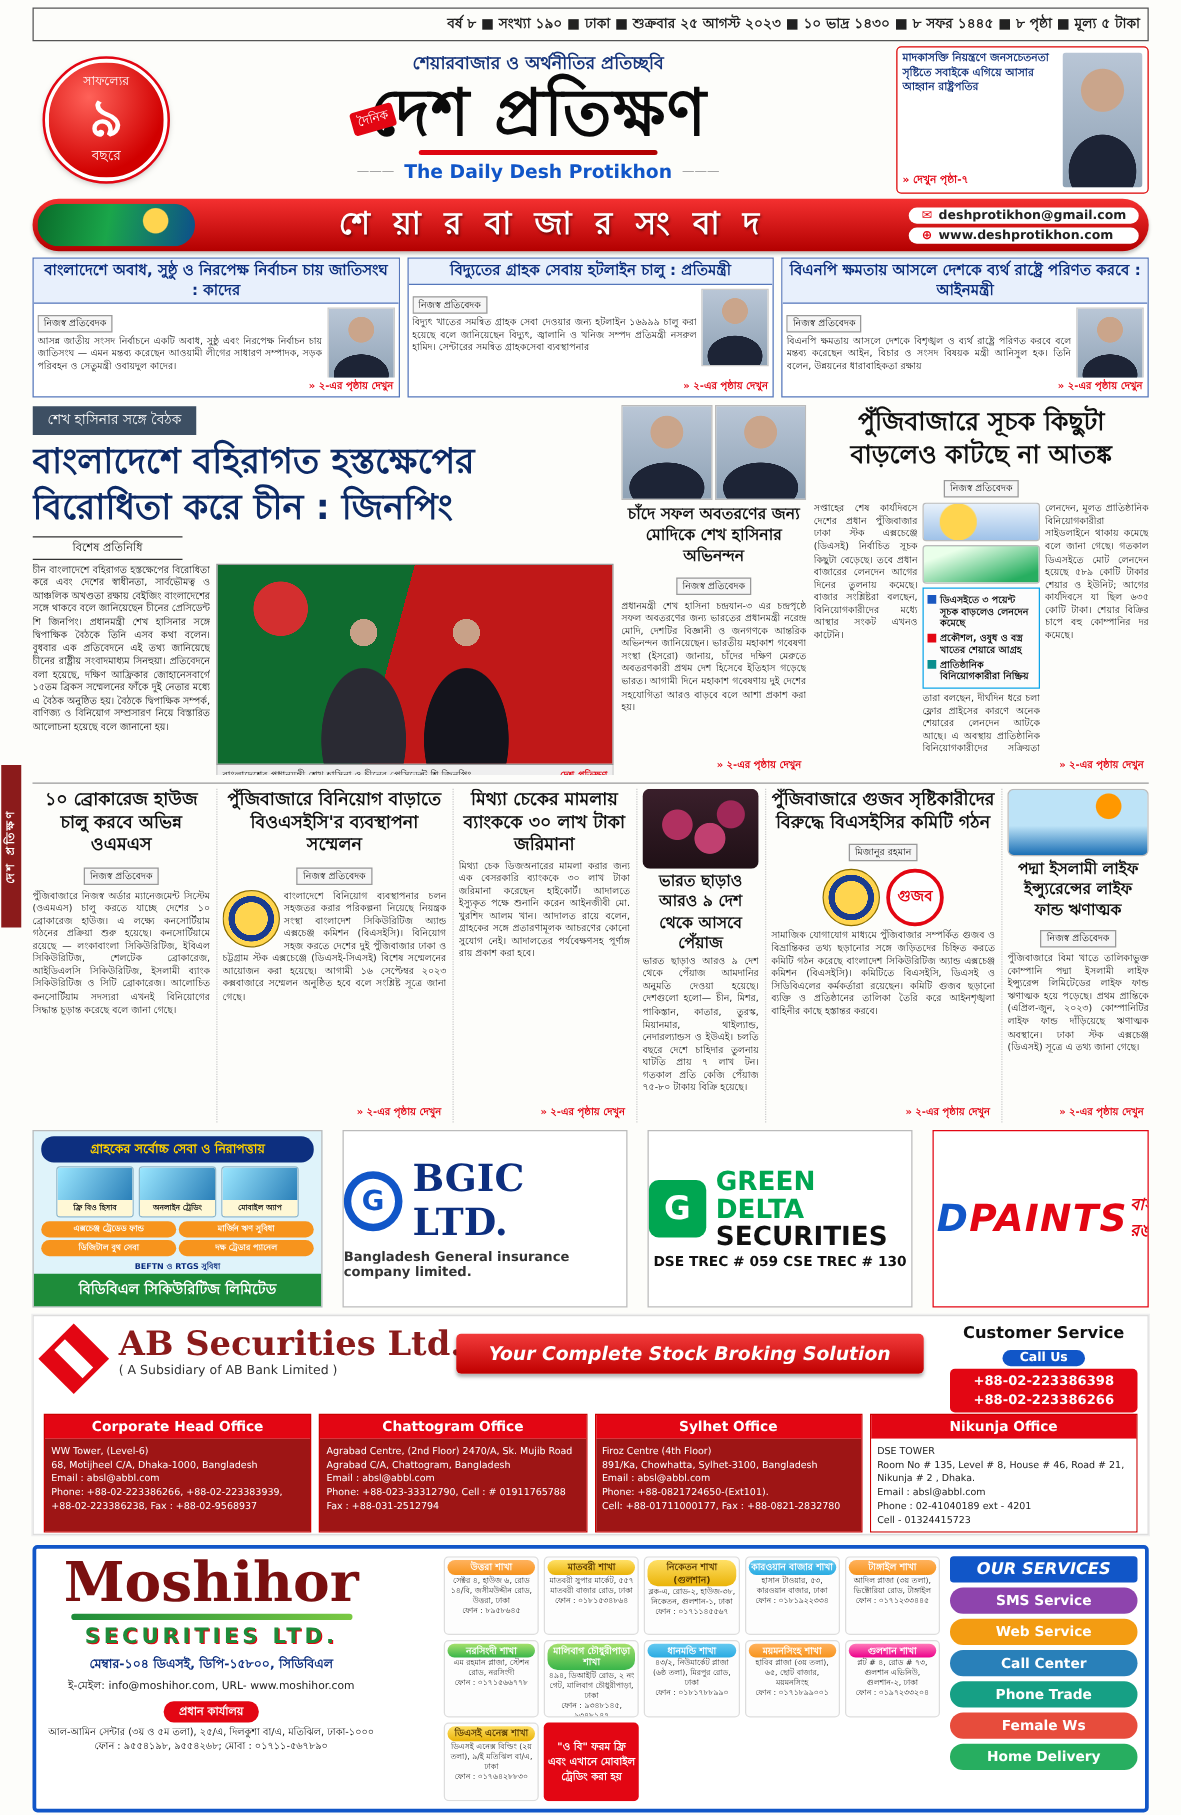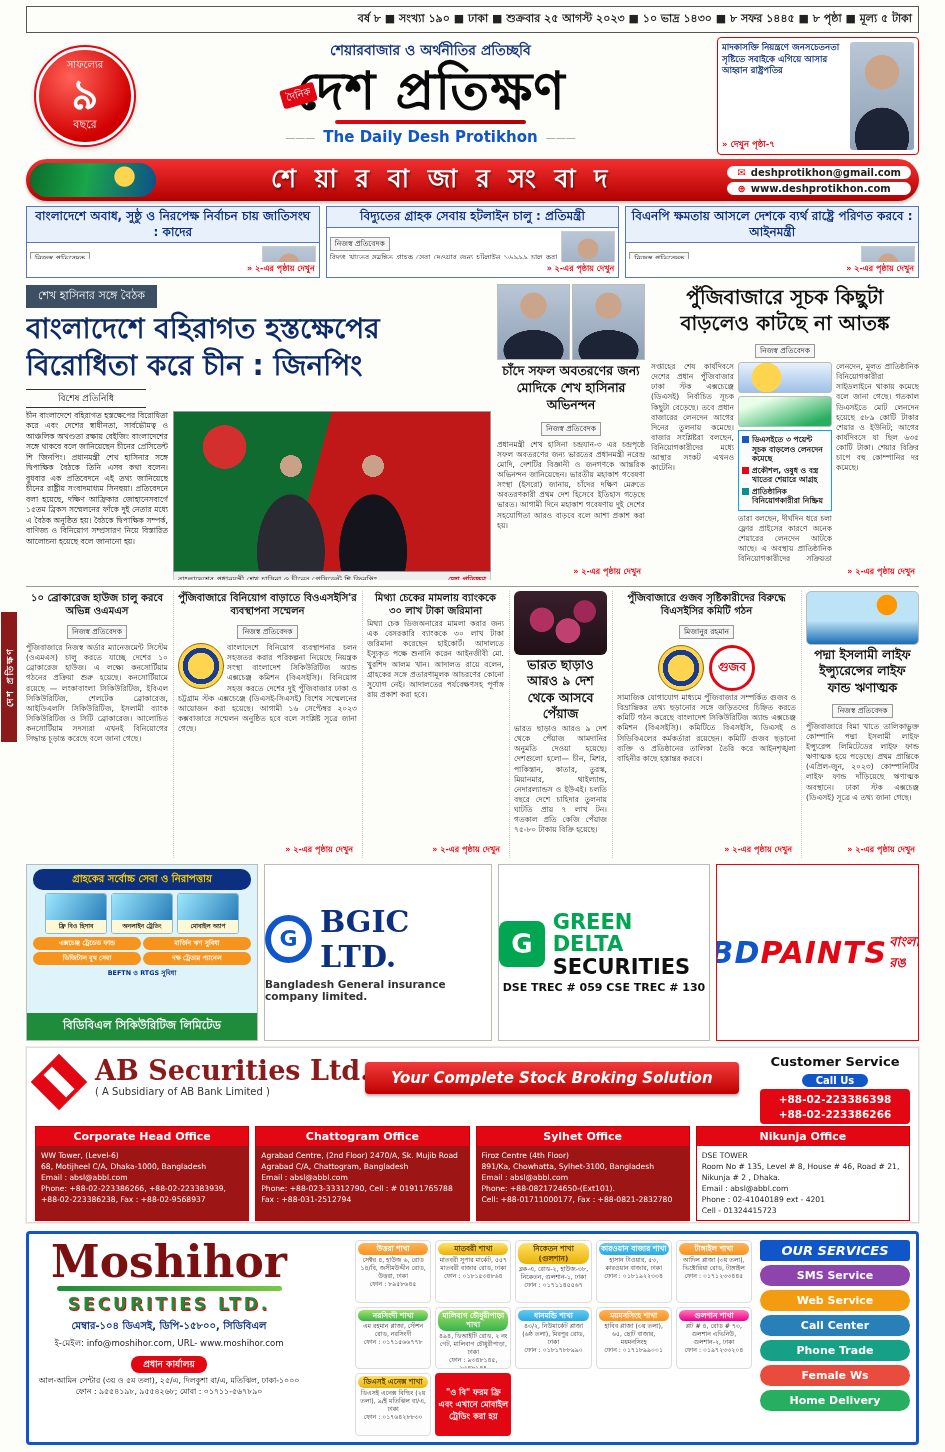--- a/index.html
+++ b/index.html
@@ -48,21 +48,21 @@
       background:radial-gradient(circle at 75% 40%, #ffd54f 0 10%, transparent 11%),
                  linear-gradient(100deg,#0a6b2a,#1aa64a 45%,#0d4f8b); }
   .banner-title { flex:1; text-align:center; color:#fff; font-size:25px; font-weight:bold; letter-spacing:5px;
                   text-shadow:1px 2px 2px rgba(0,0,0,.45); }
   .banner-contacts { display:flex; flex-direction:column; gap:3px; }
   .contact-pill { background:#fff; border-radius:10px; font-size:10px; padding:1px 10px; color:#222;
                   display:flex; align-items:center; gap:5px; font-weight:bold; }
   .contact-pill .ic { color:#e30613; font-size:10px; }
 
   
-  .top-strip { display:grid; grid-template-columns:1fr 1fr 1fr; gap:6px; margin-bottom:6px; height:72px; }
+  .top-strip { display:grid; grid-template-columns:1fr 1fr 1fr; gap:6px; margin-bottom:6px; height:112px; }
   .tstory { border:1px solid #5577bb; display:flex; flex-direction:column; background:#fff; overflow:hidden; }
   .tstory-head { background:#e8f0fc; color:#0d2f7f; font-weight:bold; font-size:12px; text-align:center;
                  padding:2px 4px; border-bottom:1px solid #5577bb; line-height:1.3; }
   .tstory-body { display:flex; gap:4px; padding:3px; flex:1; overflow:hidden; }
   .tstory-textwrap { flex:1; overflow:hidden; }
   .byline-pill { display:inline-block; border:1px solid #999; font-size:7.5px; padding:0 4px; margin-bottom:2px; background:#f6f6f6; }
   .small-text { font-size:7.5px; text-align:justify; line-height:1.35; color:#222; }
   .tstory-photo { width:54px; height:62px; flex:none; border:1px solid #ccc; }
   .more-link { color:#e30613; font-size:8px; font-weight:bold; text-align:right; padding:0 4px 2px; }
 
@@ -104,41 +104,41 @@
   .bullet-box { border:1px solid #0ea5e9; padding:2px 3px; background:#fcfcfc; }
   .bullet { display:flex; gap:3px; font-size:7.6px; font-weight:bold; margin:2px 0; line-height:1.25; }
   .sq { width:7px; height:7px; flex:none; margin-top:1px; }
   .sq-blue { background:#1a57c0; } .sq-red { background:#e30613; } .sq-teal { background:#0a8f8f; }
 
   
   .second-row { display:grid; grid-template-columns:142px 184px 142px 98px 184px 1fr; gap:5px;
                 border-top:1.5px solid #999; padding-top:4px; margin-bottom:6px; height:272px; }
   .art { display:flex; flex-direction:column; overflow:hidden; border-left:1px dotted #ccc; padding-left:4px; }
   .art:first-child { border-left:none; padding-left:0; }
-  .art-headline { font-weight:bold; text-align:center; line-height:1.3; margin-bottom:2px; font-size:10px; }
+  .art-headline { font-weight:bold; text-align:center; line-height:1.3; margin-bottom:2px; font-size:14px; }
   .art-headline.sm { font-size:12.5px; }
   .art-body { flex:1; overflow:hidden; }
   .seal { width:46px; height:46px; border-radius:50%; flex:none;
           background:radial-gradient(circle,#ffd54f 0 42%, #1a3c8f 43% 58%, #ffd54f 59% 100%); border:1px solid #8a6d00; }
   .float-left { float:left; margin:0 3px 2px 0; }
   .logo-row { display:flex; gap:5px; justify-content:center; margin:2px 0; }
   .gujob { width:46px; height:46px; border-radius:50%; border:3px solid #e30613; background:#fff; color:#e30613;
            font-weight:bold; font-size:12px; display:flex; align-items:center; justify-content:center; }
   .onion-photo { height:64px; border-radius:6px; margin-bottom:2px;
       background:
         radial-gradient(circle at 30% 45%, #b03060 0 16%, transparent 17%),
         radial-gradient(circle at 58% 62%, #c04070 0 18%, transparent 19%),
         radial-gradient(circle at 76% 32%, #a02858 0 13%, transparent 14%),
         linear-gradient(#3a1f2b,#1f1016); }
   .padma-logo { height:54px; border-radius:5px; border:1px solid #bbb; margin-bottom:2px;
       background:radial-gradient(circle at 72% 25%, #ff9800 0 11%, transparent 12%),
                  linear-gradient(#bde3f7 55%, #1a6fb5); }
 
   
-  .ad-row { display:grid; grid-template-columns:232px 228px 212px 1fr; gap:6px; margin-bottom:6px; height:177px; }
+  .ad-row { display:grid; grid-template-columns:232px 228px 212px 1fr; gap:16px; margin-bottom:6px; height:142px; }
   .ad { border:1px solid #bbb; background:#fff; overflow:hidden; position:relative; }
   .ad-bdbl { background:#dff3fa; display:flex; flex-direction:column; }
   .bdbl-header { background:#0d2f7f; color:#ffd200; font-size:10px; font-weight:bold; text-align:center;
                  border-radius:10px; margin:4px 6px 3px; padding:2px; }
   .bdbl-minis { display:flex; gap:4px; justify-content:center; }
   .mini { width:62px; border:1px solid #8fb7c9; background:#fff; border-radius:3px; overflow:hidden; }
   .mini-img { height:26px; background:linear-gradient(120deg,#9be7ff,#2a7fb8); }
   .mini-cap { font-size:6px; text-align:center; background:#fff8d6; padding:1px; font-weight:bold; }
   .bdbl-chips { display:grid; grid-template-columns:1fr 1fr; gap:2px; margin:3px 6px; }
   .chip { background:#f7941d; color:#fff; font-size:6.4px; font-weight:bold; border-radius:7px; text-align:center; padding:1px 2px; }

